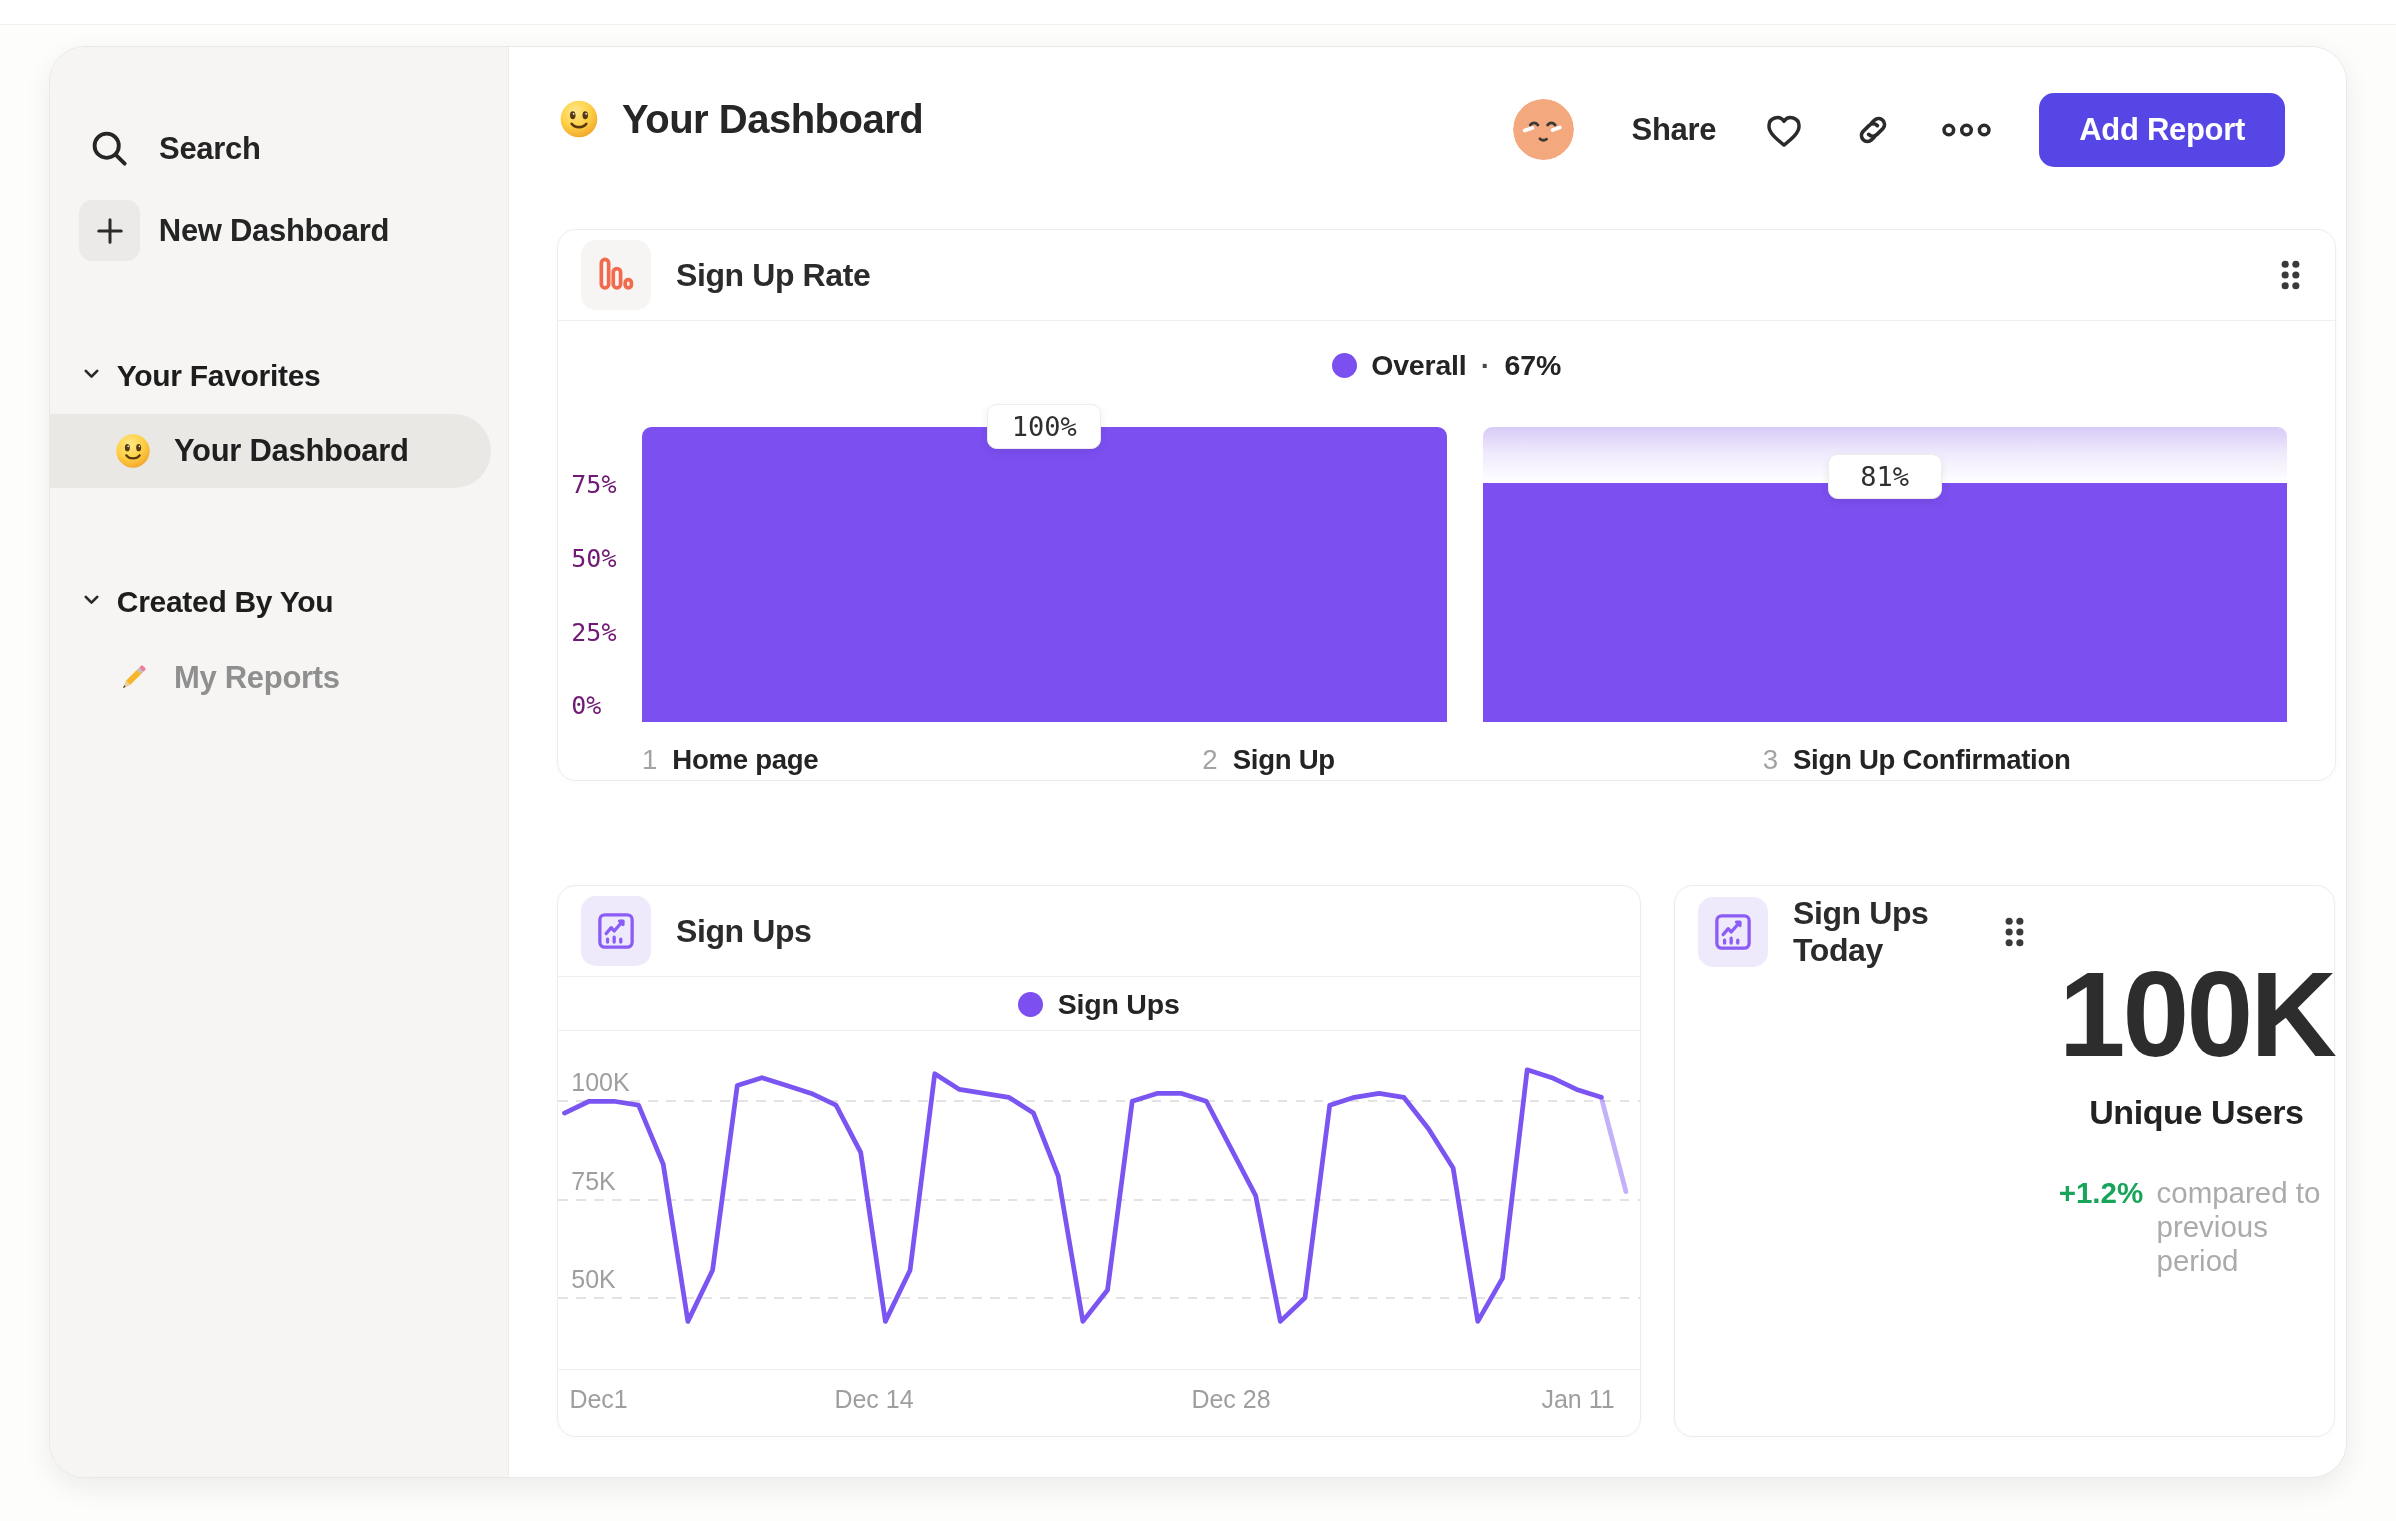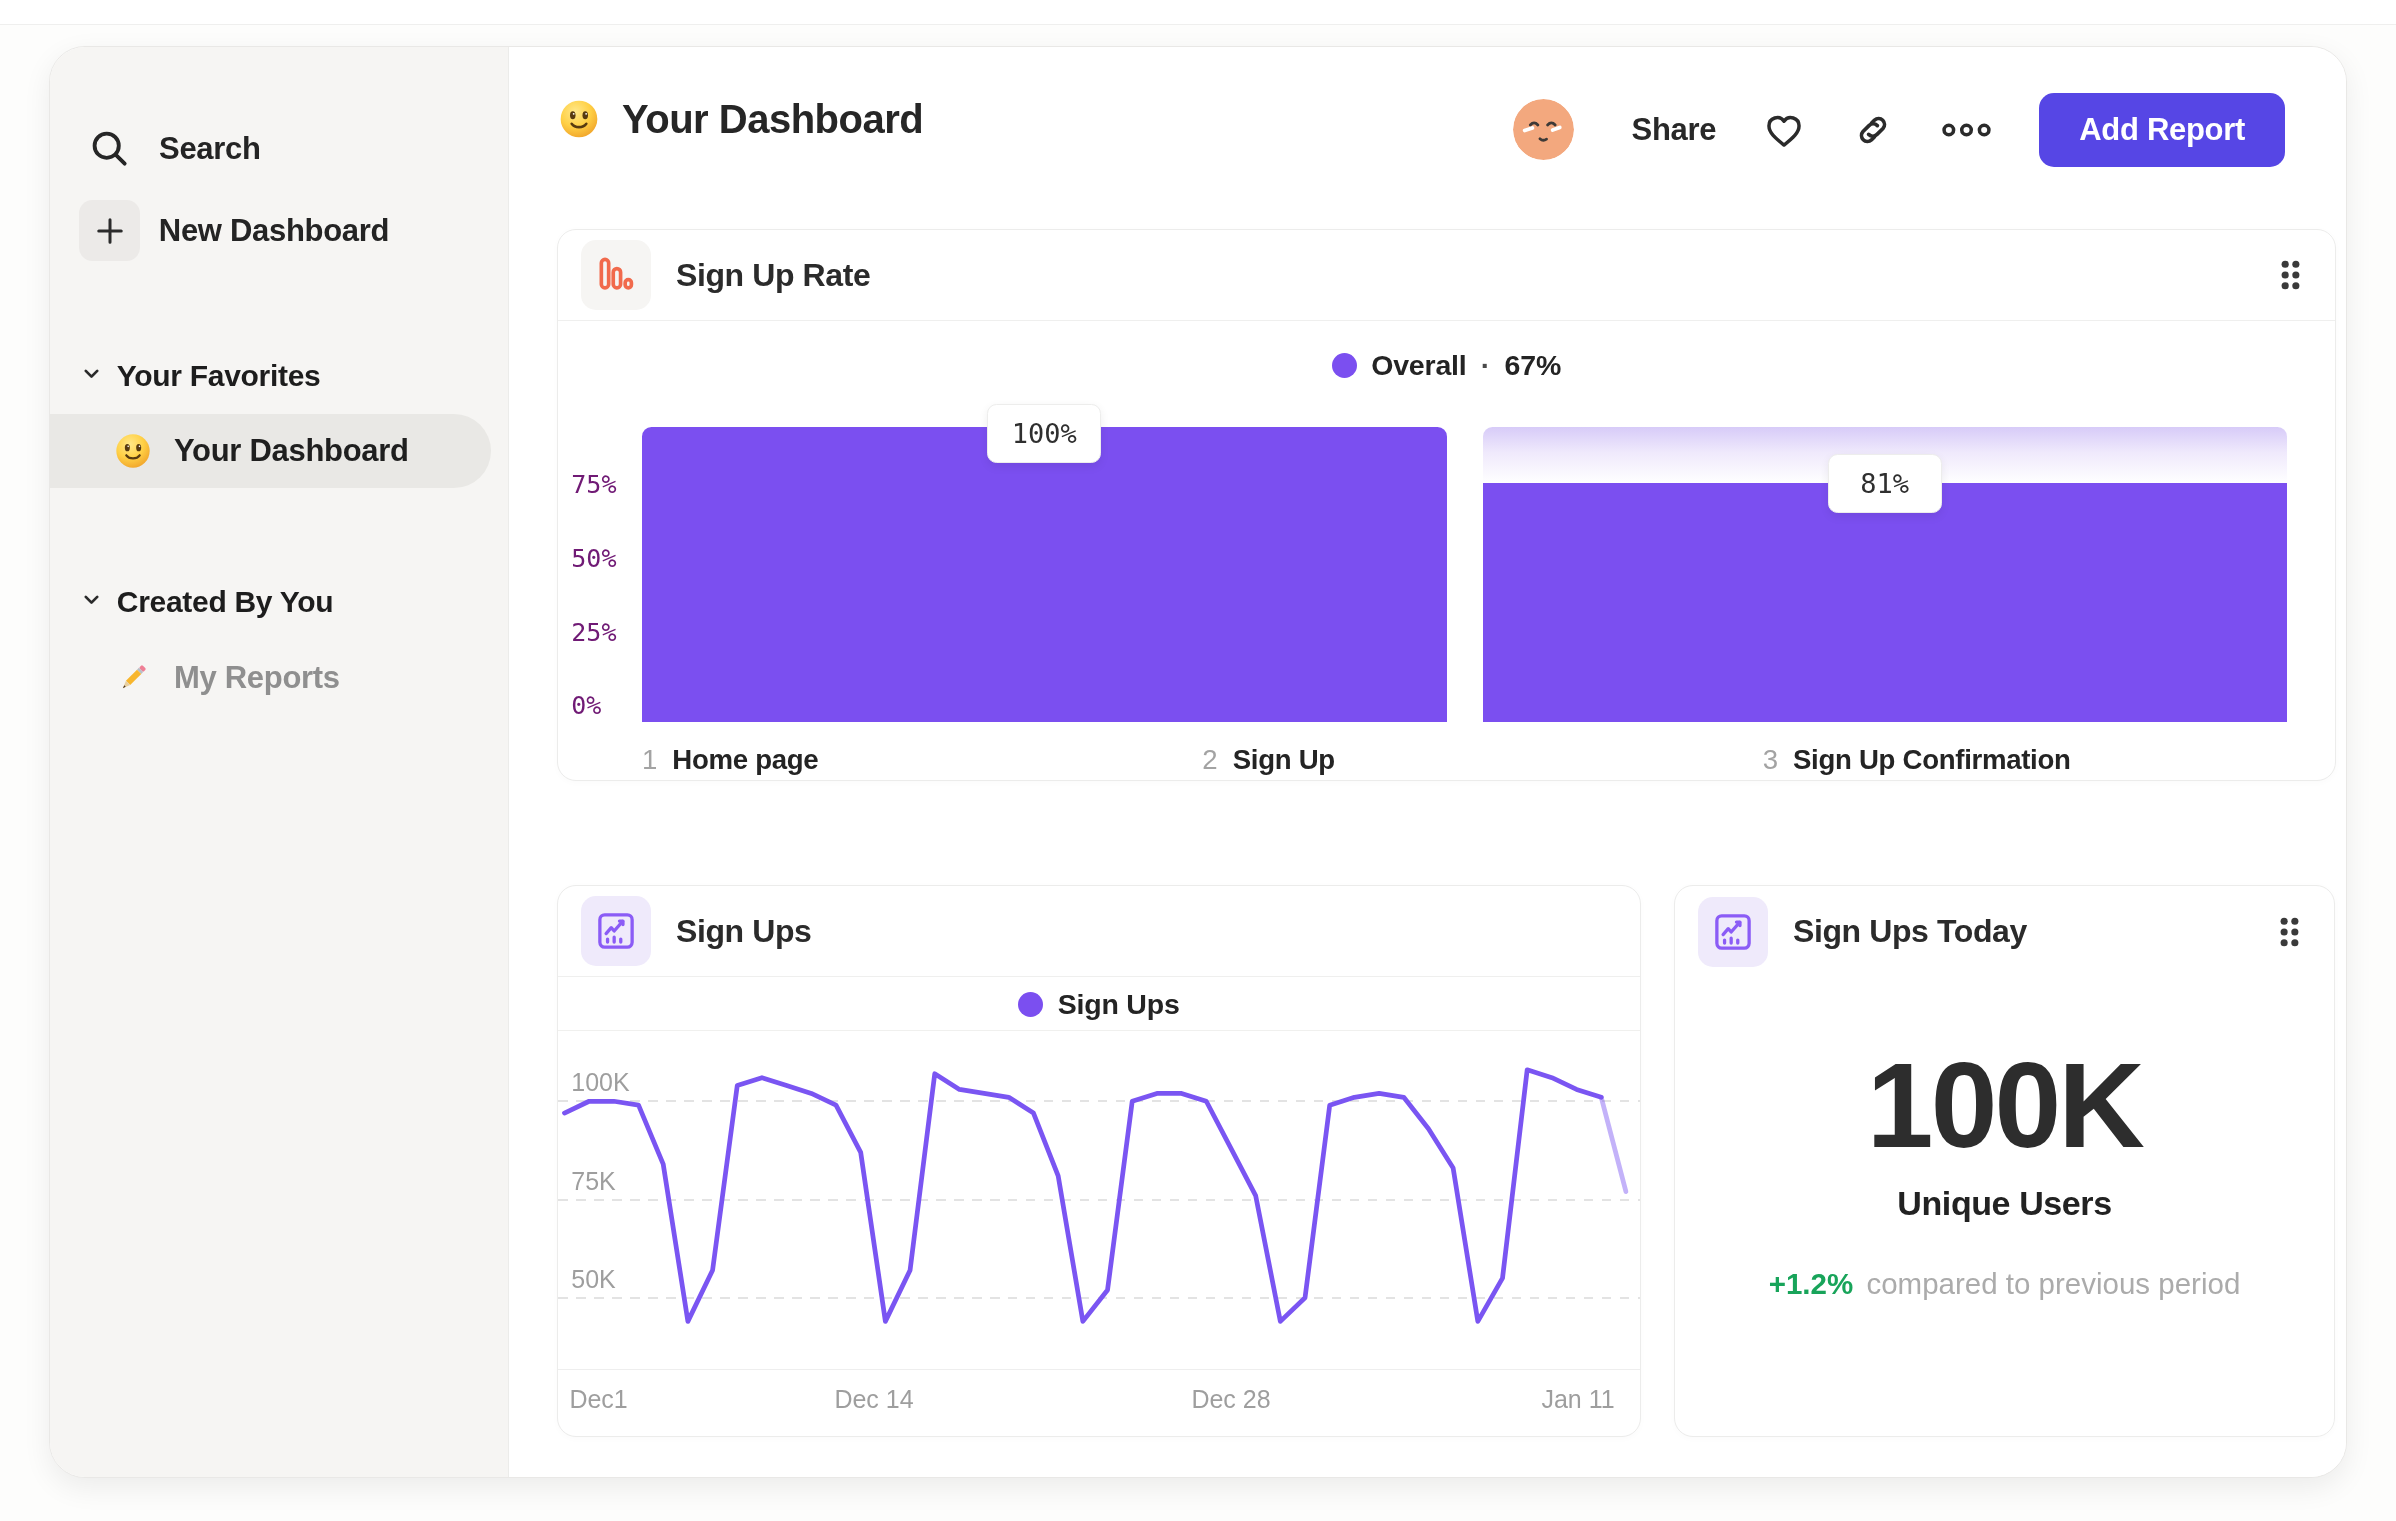--- a/index.html
+++ b/index.html
@@ -57,41 +57,41 @@
 
   .funnel { position:relative; height:369px; }
   .fy-tick { position:absolute; left:13.3px; width:49px; text-align:left; transform:translateY(-50%);
     font-family:"DejaVu Sans Mono", monospace; font-size:25px; color:#701a75; }
   .fbars { position:absolute; left:84px; right:48px; top:26px; height:295px; display:flex; gap:36px; }
   .fbar { flex:1; position:relative; }
   .fbar .solid { position:absolute; bottom:0; left:0; right:0; background:#7b4ff0; }
   .fbar .solid.rounded { border-radius:9.5px 9.5px 0 0; }
   .fbar .grad { position:absolute; left:0; right:0; border-radius:9.5px 9.5px 0 0;
     background:linear-gradient(180deg,#d7cbf8 0%, #efe9fc 45%, #ffffff 100%); }
-  .flabel { position:absolute; left:50%; transform:translateX(-50%); width:114px; height:59px;
+  .flabel { position:absolute; left:50%; transform:translateX(-50%); width:114px; height:45px;
     background:#fff; border:1px solid #ededec; border-radius:9.5px; box-shadow:0 3.8px 9.5px rgba(0,0,0,0.07);
     display:flex; align-items:center; justify-content:center;
     font-family:"DejaVu Sans Mono", monospace; font-size:27px; color:#2f2f2f; }
   .fsteps { position:absolute; left:84px; right:48px; top:343px; display:flex; gap:36px; }
   .fstep { flex:1; display:flex; gap:15px; align-items:baseline; }
   .fstep .num { font-size:27.6px; font-weight:500; color:#a3a3a3; }
   .fstep .lbl { font-size:27.6px; font-weight:700; color:#242424; letter-spacing:-0.3px; }
 
   .row2 { display:flex; gap:33px; margin-top:81px; }
   .card-line { width:1084px; height:552px; }
   .line-legend { height:54px; border-bottom:1px solid #f0f0ee; padding-top:1.9px; }
   .plot { position:relative; height:339px; border-bottom:1px solid #eeeeee; overflow:hidden; }
   .gridline { position:absolute; left:0; right:0; height:1.9px;
     background:repeating-linear-gradient(90deg,#e3e3e3 0 9.5px, transparent 9.5px 18px); }
   .gy-label { position:absolute; left:13.3px; transform:translateY(-50%); font-size:25px; color:#9e9e9e; }
   .plot svg { position:absolute; inset:0; }
   .xlabels { position:relative; height:55px; }
   .xlabel { position:absolute; top:15px; font-size:25px; color:#9e9e9e; white-space:nowrap; }
 
-  .card-stat { width:661px; height:552px; display:flex; flex-direction:column; }
+  .card-stat { width:661px; height:552px; display:flex; flex-direction:row; }
   .stat-body { flex:1; display:flex; flex-direction:column; align-items:center; }
   .big-number { margin-top:59px; font-size:120px; font-weight:700; color:#2d2d2d; letter-spacing:-2.9px; }
   .unit-label { margin-top:9.5px; font-size:34px; font-weight:700; color:#222; letter-spacing:-0.4px; }
   .delta-row { margin-top:44px; display:flex; gap:13.3px; align-items:baseline; }
   .delta { font-size:29.5px; font-weight:700; color:#18a45a; }
   .delta-comp { font-size:29.5px; font-weight:400; color:#ababab; }
 </style>
 </head>
 <body>
 

